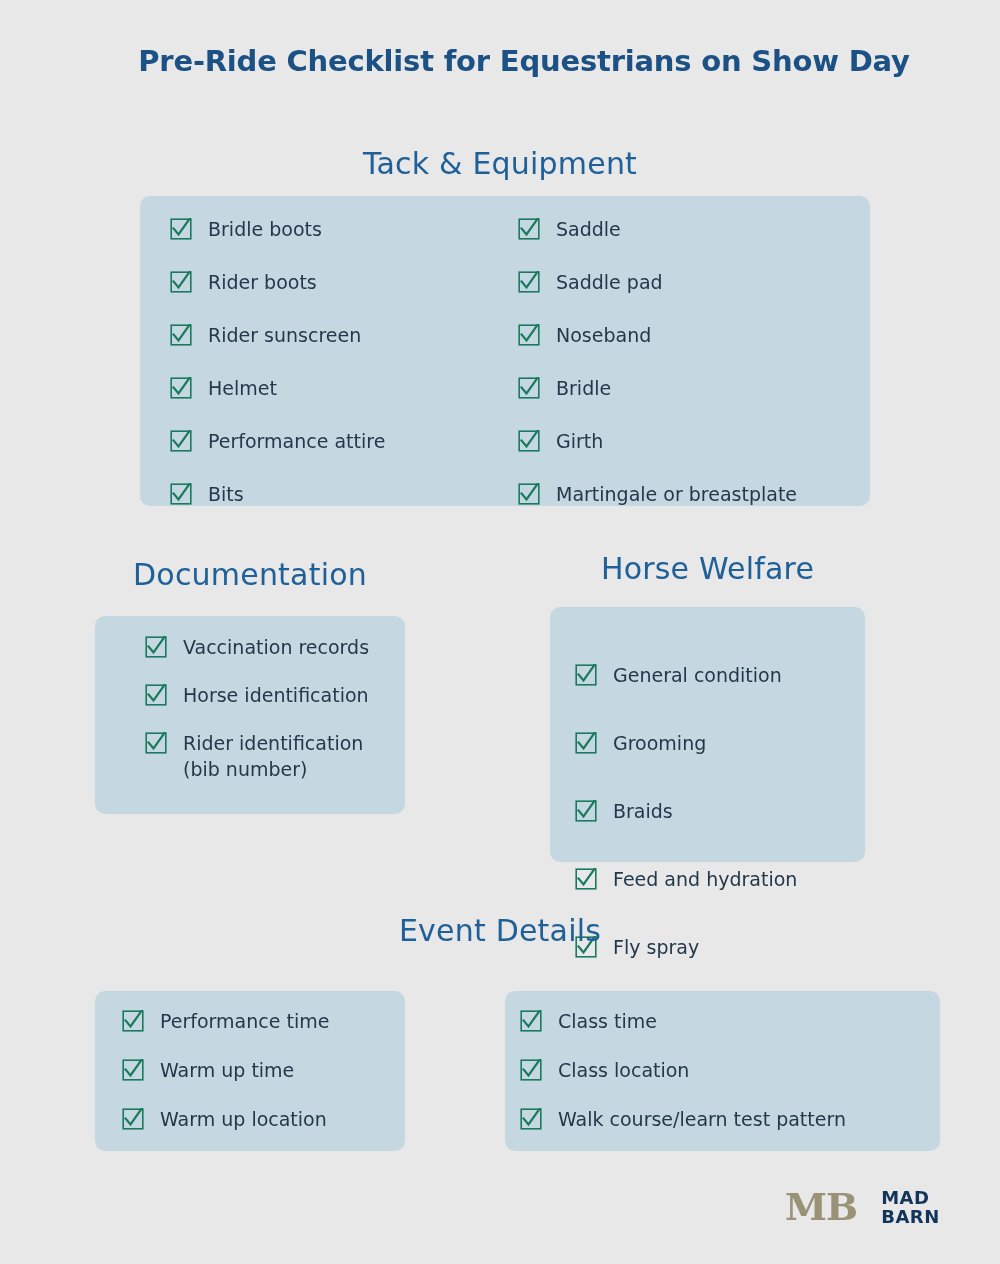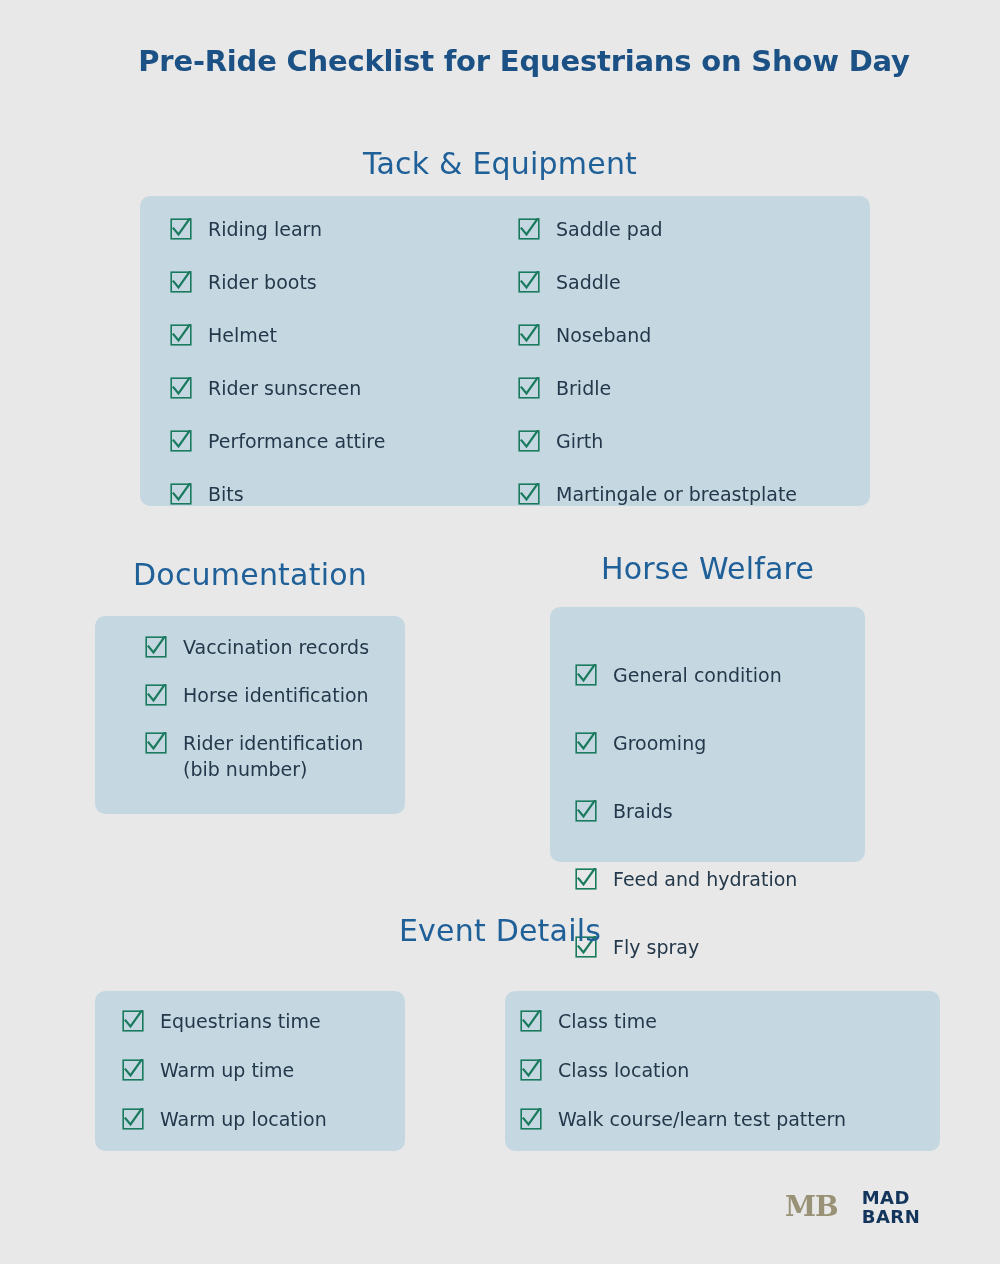--- a/index.html
+++ b/index.html
@@ -102,21 +102,21 @@
   .logo {
     position: absolute;
     top: 1188px;
     left: 785px;
     display: flex;
     align-items: center;
   }
   .logo-mb {
     font-family: "DejaVu Serif", serif;
     font-weight: bold;
-    font-size: 28px;
+    font-size: 38px;
     color: #9a9276;
     letter-spacing: -1px;
     line-height: 38px;
   }
   .logo-words {
     margin-left: 24px;
     font-family: "DejaVu Sans", sans-serif;
     font-weight: bold;
     font-size: 18px;
     color: #13355c;
@@ -134,86 +134,86 @@
   <div class="section-heading" id="tack-heading">Tack &amp; Equipment</div>
   <div class="panel" id="tack-panel"></div>
   <div class="items" id="tack-col-left">
       <div class="item">
         <span class="check">
           <svg width="22" height="22" viewBox="0 0 22 22">
             <rect x="1.2" y="1.2" width="19.6" height="19.6" fill="none" stroke="#1a7a5e" stroke-width="1.6"></rect>
             <path d="M3.5 10.5 L8.5 16.5 L20.5 -0.5" fill="none" stroke="#1a7a5e" stroke-width="2.2" stroke-linecap="square"></path>
           </svg>
         </span>
-        <span class="item-label">Riding learn</span>
+        <span class="item-label">Bridle boots</span>
       </div>
       <div class="item">
         <span class="check">
           <svg width="22" height="22" viewBox="0 0 22 22">
             <rect x="1.2" y="1.2" width="19.6" height="19.6" fill="none" stroke="#1a7a5e" stroke-width="1.6"></rect>
             <path d="M3.5 10.5 L8.5 16.5 L20.5 -0.5" fill="none" stroke="#1a7a5e" stroke-width="2.2" stroke-linecap="square"></path>
           </svg>
         </span>
         <span class="item-label">Rider boots</span>
       </div>
       <div class="item">
         <span class="check">
           <svg width="22" height="22" viewBox="0 0 22 22">
             <rect x="1.2" y="1.2" width="19.6" height="19.6" fill="none" stroke="#1a7a5e" stroke-width="1.6"></rect>
             <path d="M3.5 10.5 L8.5 16.5 L20.5 -0.5" fill="none" stroke="#1a7a5e" stroke-width="2.2" stroke-linecap="square"></path>
           </svg>
         </span>
+        <span class="item-label">Rider sunscreen</span>
+      </div>
+      <div class="item">
+        <span class="check">
+          <svg width="22" height="22" viewBox="0 0 22 22">
+            <rect x="1.2" y="1.2" width="19.6" height="19.6" fill="none" stroke="#1a7a5e" stroke-width="1.6"></rect>
+            <path d="M3.5 10.5 L8.5 16.5 L20.5 -0.5" fill="none" stroke="#1a7a5e" stroke-width="2.2" stroke-linecap="square"></path>
+          </svg>
+        </span>
         <span class="item-label">Helmet</span>
       </div>
       <div class="item">
         <span class="check">
           <svg width="22" height="22" viewBox="0 0 22 22">
             <rect x="1.2" y="1.2" width="19.6" height="19.6" fill="none" stroke="#1a7a5e" stroke-width="1.6"></rect>
             <path d="M3.5 10.5 L8.5 16.5 L20.5 -0.5" fill="none" stroke="#1a7a5e" stroke-width="2.2" stroke-linecap="square"></path>
           </svg>
         </span>
-        <span class="item-label">Rider sunscreen</span>
-      </div>
-      <div class="item">
-        <span class="check">
-          <svg width="22" height="22" viewBox="0 0 22 22">
-            <rect x="1.2" y="1.2" width="19.6" height="19.6" fill="none" stroke="#1a7a5e" stroke-width="1.6"></rect>
-            <path d="M3.5 10.5 L8.5 16.5 L20.5 -0.5" fill="none" stroke="#1a7a5e" stroke-width="2.2" stroke-linecap="square"></path>
-          </svg>
-        </span>
         <span class="item-label">Performance attire</span>
       </div>
       <div class="item">
         <span class="check">
           <svg width="22" height="22" viewBox="0 0 22 22">
             <rect x="1.2" y="1.2" width="19.6" height="19.6" fill="none" stroke="#1a7a5e" stroke-width="1.6"></rect>
             <path d="M3.5 10.5 L8.5 16.5 L20.5 -0.5" fill="none" stroke="#1a7a5e" stroke-width="2.2" stroke-linecap="square"></path>
           </svg>
         </span>
         <span class="item-label">Bits</span>
       </div>
     </div>
   <div class="items" id="tack-col-right">
       <div class="item">
         <span class="check">
           <svg width="22" height="22" viewBox="0 0 22 22">
             <rect x="1.2" y="1.2" width="19.6" height="19.6" fill="none" stroke="#1a7a5e" stroke-width="1.6"></rect>
             <path d="M3.5 10.5 L8.5 16.5 L20.5 -0.5" fill="none" stroke="#1a7a5e" stroke-width="2.2" stroke-linecap="square"></path>
           </svg>
         </span>
+        <span class="item-label">Saddle</span>
+      </div>
+      <div class="item">
+        <span class="check">
+          <svg width="22" height="22" viewBox="0 0 22 22">
+            <rect x="1.2" y="1.2" width="19.6" height="19.6" fill="none" stroke="#1a7a5e" stroke-width="1.6"></rect>
+            <path d="M3.5 10.5 L8.5 16.5 L20.5 -0.5" fill="none" stroke="#1a7a5e" stroke-width="2.2" stroke-linecap="square"></path>
+          </svg>
+        </span>
         <span class="item-label">Saddle pad</span>
-      </div>
-      <div class="item">
-        <span class="check">
-          <svg width="22" height="22" viewBox="0 0 22 22">
-            <rect x="1.2" y="1.2" width="19.6" height="19.6" fill="none" stroke="#1a7a5e" stroke-width="1.6"></rect>
-            <path d="M3.5 10.5 L8.5 16.5 L20.5 -0.5" fill="none" stroke="#1a7a5e" stroke-width="2.2" stroke-linecap="square"></path>
-          </svg>
-        </span>
-        <span class="item-label">Saddle</span>
       </div>
       <div class="item">
         <span class="check">
           <svg width="22" height="22" viewBox="0 0 22 22">
             <rect x="1.2" y="1.2" width="19.6" height="19.6" fill="none" stroke="#1a7a5e" stroke-width="1.6"></rect>
             <path d="M3.5 10.5 L8.5 16.5 L20.5 -0.5" fill="none" stroke="#1a7a5e" stroke-width="2.2" stroke-linecap="square"></path>
           </svg>
         </span>
         <span class="item-label">Noseband</span>
       </div>
@@ -333,21 +333,21 @@
   <div class="panel" id="event-panel-left"></div>
   <div class="panel" id="event-panel-right"></div>
   <div class="items" id="event-items-left">
       <div class="item">
         <span class="check">
           <svg width="22" height="22" viewBox="0 0 22 22">
             <rect x="1.2" y="1.2" width="19.6" height="19.6" fill="none" stroke="#1a7a5e" stroke-width="1.6"></rect>
             <path d="M3.5 10.5 L8.5 16.5 L20.5 -0.5" fill="none" stroke="#1a7a5e" stroke-width="2.2" stroke-linecap="square"></path>
           </svg>
         </span>
-        <span class="item-label">Equestrians  time</span>
+        <span class="item-label">Performance  time</span>
       </div>
       <div class="item">
         <span class="check">
           <svg width="22" height="22" viewBox="0 0 22 22">
             <rect x="1.2" y="1.2" width="19.6" height="19.6" fill="none" stroke="#1a7a5e" stroke-width="1.6"></rect>
             <path d="M3.5 10.5 L8.5 16.5 L20.5 -0.5" fill="none" stroke="#1a7a5e" stroke-width="2.2" stroke-linecap="square"></path>
           </svg>
         </span>
         <span class="item-label">Warm up time</span>
       </div>

